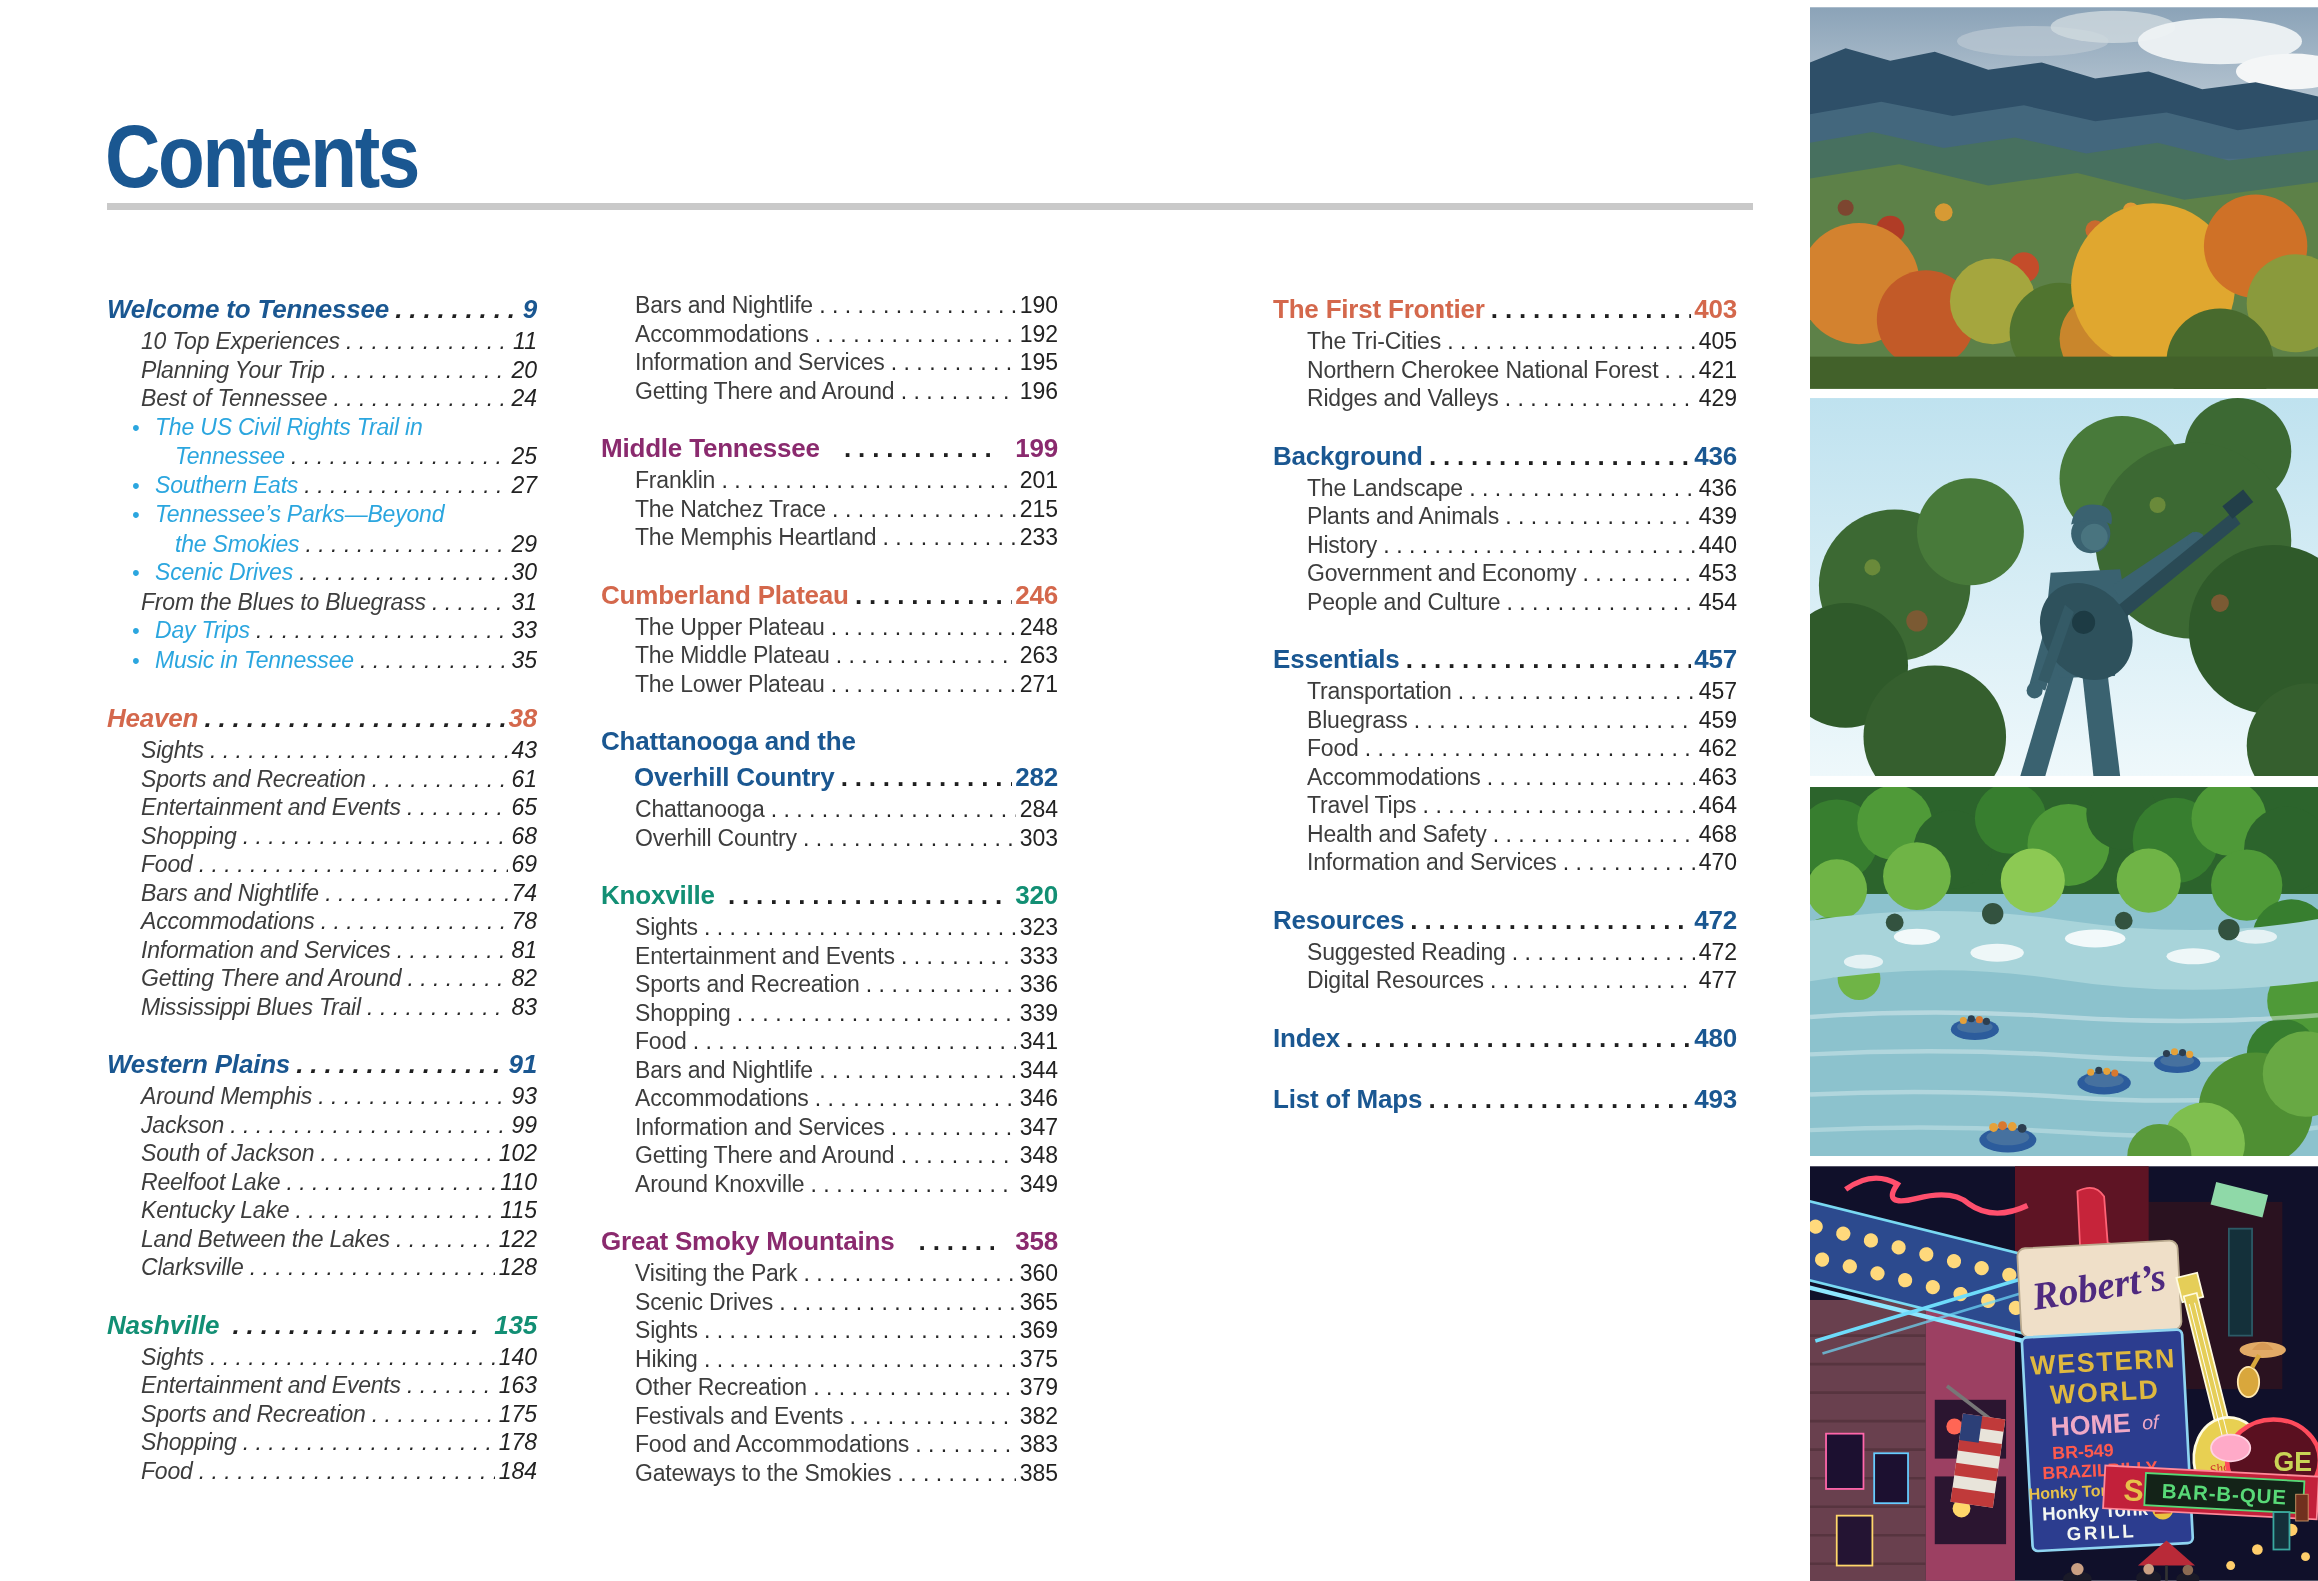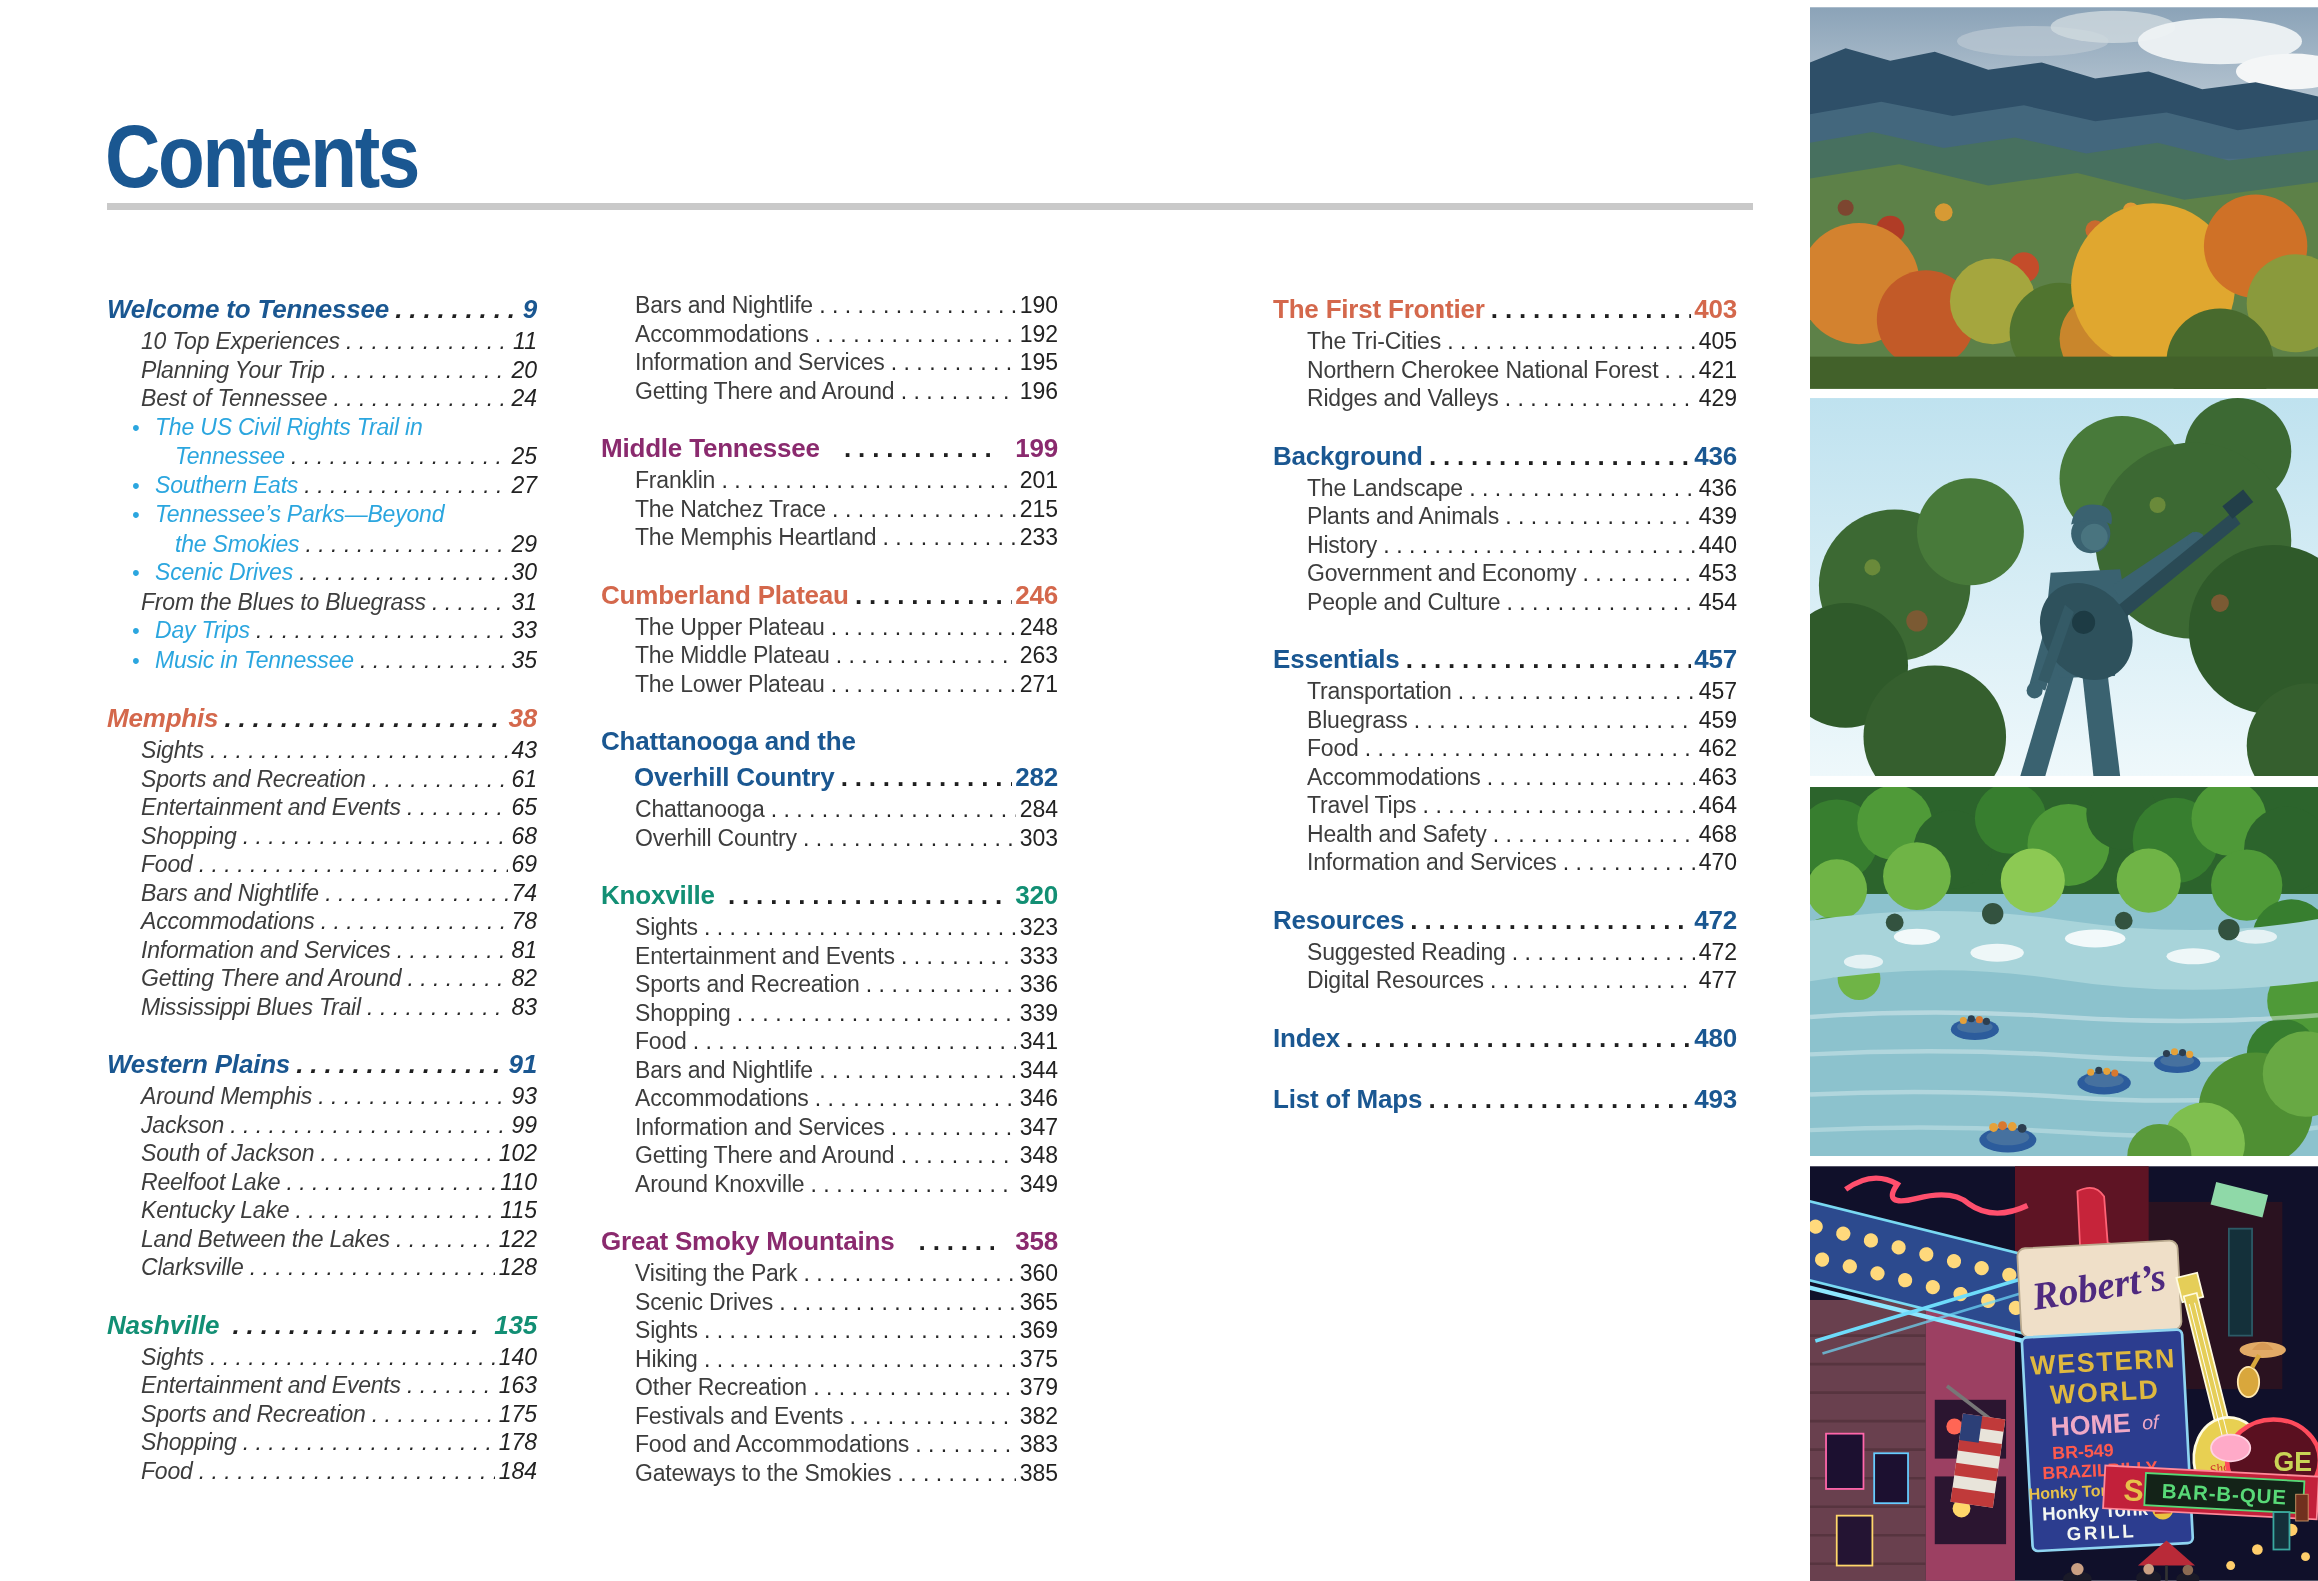--- a/index.html
+++ b/index.html
@@ -119,21 +119,21 @@
       </div>
       <div class="row erow bullet">
         <span class="bul">•</span>
         <span class="lbl">Music in Tennessee</span>
         <span class="dots"></span>
         <span class="pg">35</span>
       </div>
     </div>
     <div class="blk">
       <div class="row hrow c-orange">
-        <span class="lbl">Memphis</span>
+        <span class="lbl">Heaven</span>
         <span class="dots"></span>
         <span class="pg">38</span>
       </div>
       <div class="row erow">
         <span class="lbl">Sights</span>
         <span class="dots"></span>
         <span class="pg">43</span>
       </div>
       <div class="row erow">
         <span class="lbl">Sports and Recreation</span>

